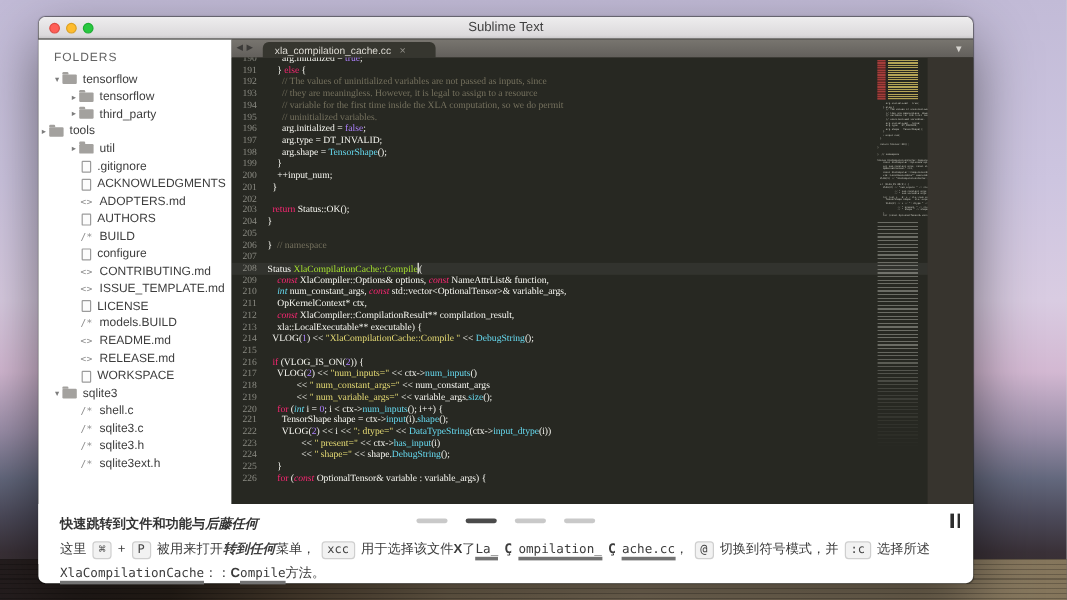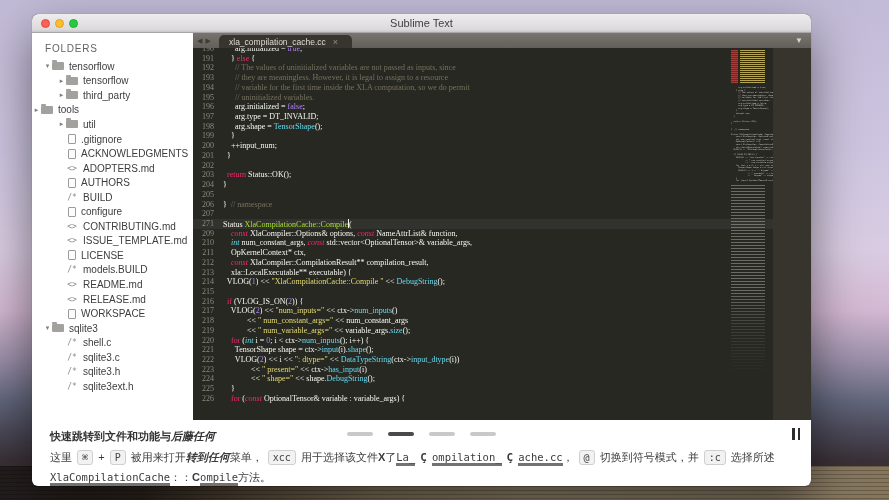--- a/index.html
+++ b/index.html
@@ -45,21 +45,21 @@
     border-radius:1px; margin-left:2px; }
   .i-md, .i-src { font-family:"DejaVu Sans Mono",monospace; font-size:8px; color:#8b8b8b;
     width:12px; text-align:center; }
 
   
   .editor { flex:1; display:flex; flex-direction:column; min-width:0; }
   .tabbar { position:relative; height:15px; flex:none;
     background:linear-gradient(180deg,#78756f 0%,#625f5b 100%); display:flex; align-items:flex-end; }
   .tab-arrows { position:absolute; left:4px; top:3px; display:flex; gap:3px; }
   .tab-arrows span { font-size:7px; color:#3b3a38; line-height:9px; }
-  .tab { margin-left:26px; height:13px; padding:0 14px 0 10px; background:#36362f;
+  .tab { margin-left:26px; height:13px; padding:0 25px 0 10px; background:#36362f;
     border-radius:5px 5px 0 0; display:flex; align-items:center; gap:7px; }
   .tab .t-lbl { font-size:8.5px; color:#dedcd5; }
   .tab .t-close { font-size:9px; color:#8f8d86; line-height:8px; }
   .tab-dropdown { position:absolute; right:8px; top:3px; font-size:8px; color:#d6d4cf; }
 
   .code-area { position:relative; flex:1; background:#272822; overflow:hidden; }
   .code-lines { margin-top:-4px; }
   .code-row { display:flex; height:9.73px; line-height:9.73px;
     font-family:Liberation Serif, serif; font-size:8px; white-space:pre; }
   .code-row.cl { background:rgba(255,255,255,0.055); }
@@ -277,21 +277,21 @@
               <div class="code-row"><span class="gut">198</span><span class="src-line"><span>      arg.shape = </span><span class="tok-call">TensorShape</span><span>();</span></span></div>
               <div class="code-row"><span class="gut">199</span><span class="src-line"><span>    }</span></span></div>
               <div class="code-row"><span class="gut">200</span><span class="src-line"><span>    ++input_num;</span></span></div>
               <div class="code-row"><span class="gut">201</span><span class="src-line"><span>  }</span></span></div>
               <div class="code-row"><span class="gut">202</span><span class="src-line"></span></div>
               <div class="code-row"><span class="gut">203</span><span class="src-line"><span>  </span><span class="tok-kw">return</span><span> Status::OK();</span></span></div>
               <div class="code-row"><span class="gut">204</span><span class="src-line"><span>}</span></span></div>
               <div class="code-row"><span class="gut">205</span><span class="src-line"></span></div>
               <div class="code-row"><span class="gut">206</span><span class="src-line"><span>}  </span><span class="tok-com">// namespace</span></span></div>
               <div class="code-row"><span class="gut">207</span><span class="src-line"></span></div>
-              <div class="code-row cl"><span class="gut">271</span><span class="src-line"><span>Status </span><span class="tok-fn">XlaCompilationCache::Compile</span><span class="cursor"></span><span>(</span></span></div>
+              <div class="code-row cl"><span class="gut">208</span><span class="src-line"><span>Status </span><span class="tok-fn">XlaCompilationCache::Compile</span><span class="cursor"></span><span>(</span></span></div>
               <div class="code-row"><span class="gut">209</span><span class="src-line"><span>    </span><span class="tok-st">const</span><span> XlaCompiler::Options&amp; options, </span><span class="tok-st">const</span><span> NameAttrList&amp; function,</span></span></div>
               <div class="code-row"><span class="gut">210</span><span class="src-line"><span>    </span><span class="tok-ty">int</span><span> num_constant_args, </span><span class="tok-st">const</span><span> std::vector&lt;OptionalTensor&gt;&amp; variable_args,</span></span></div>
               <div class="code-row"><span class="gut">211</span><span class="src-line"><span>    OpKernelContext* ctx,</span></span></div>
               <div class="code-row"><span class="gut">212</span><span class="src-line"><span>    </span><span class="tok-st">const</span><span> XlaCompiler::CompilationResult** compilation_result,</span></span></div>
               <div class="code-row"><span class="gut">213</span><span class="src-line"><span>    xla::LocalExecutable** executable) {</span></span></div>
               <div class="code-row"><span class="gut">214</span><span class="src-line"><span>  VLOG(</span><span class="tok-num">1</span><span>) &lt;&lt; </span><span class="tok-str">"XlaCompilationCache::Compile "</span><span> &lt;&lt; </span><span class="tok-call">DebugString</span><span>();</span></span></div>
               <div class="code-row"><span class="gut">215</span><span class="src-line"></span></div>
               <div class="code-row"><span class="gut">216</span><span class="src-line"><span>  </span><span class="tok-kw">if</span><span> (VLOG_IS_ON(</span><span class="tok-num">2</span><span>)) {</span></span></div>
               <div class="code-row"><span class="gut">217</span><span class="src-line"><span>    VLOG(</span><span class="tok-num">2</span><span>) &lt;&lt; </span><span class="tok-str">"num_inputs="</span><span> &lt;&lt; ctx-&gt;</span><span class="tok-call">num_inputs</span><span>()</span></span></div>
               <div class="code-row"><span class="gut">218</span><span class="src-line"><span>            &lt;&lt; </span><span class="tok-str">" num_constant_args="</span><span> &lt;&lt; num_constant_args</span></span></div>

